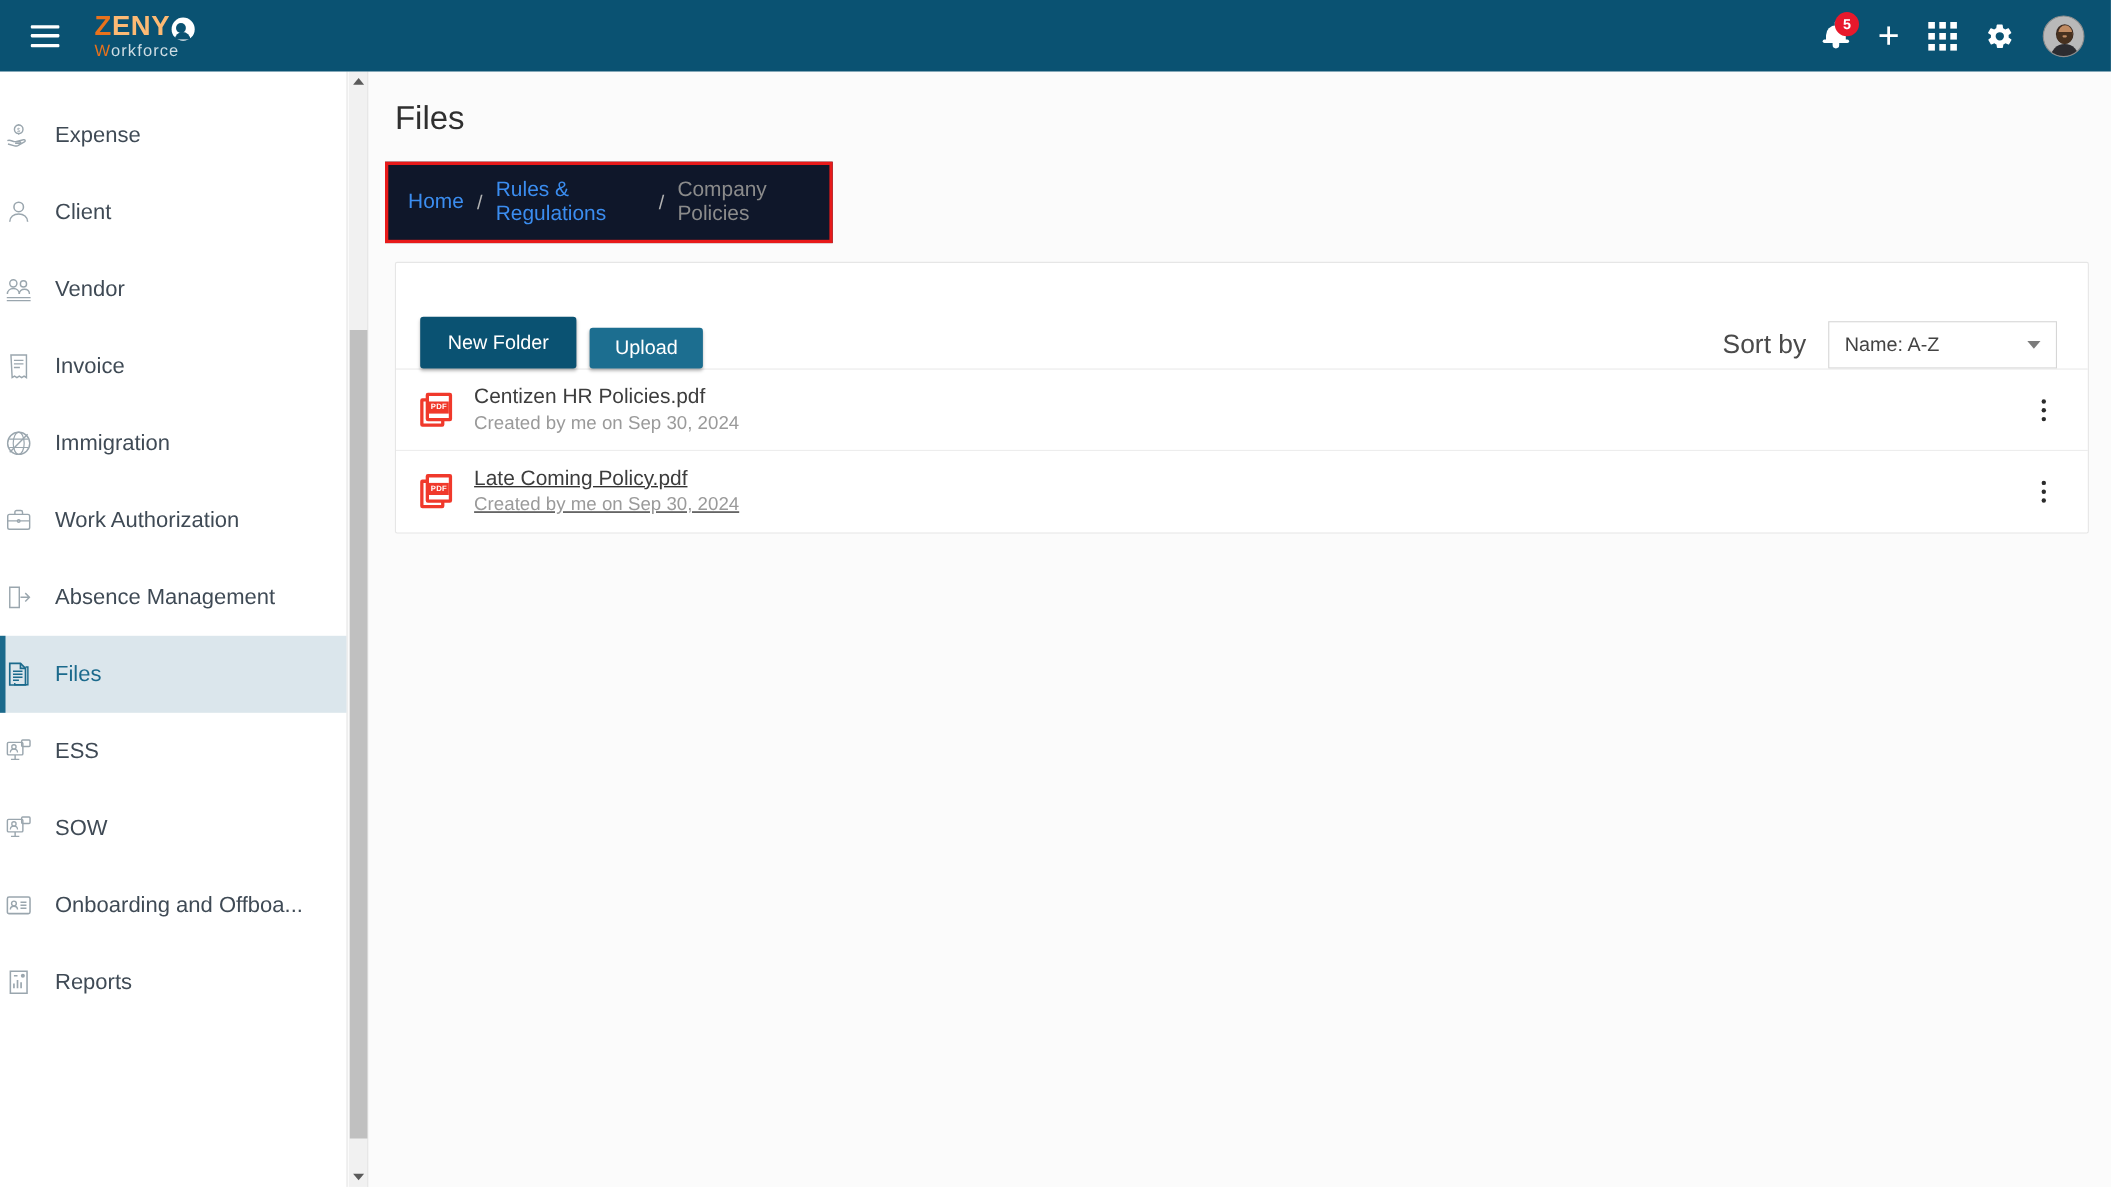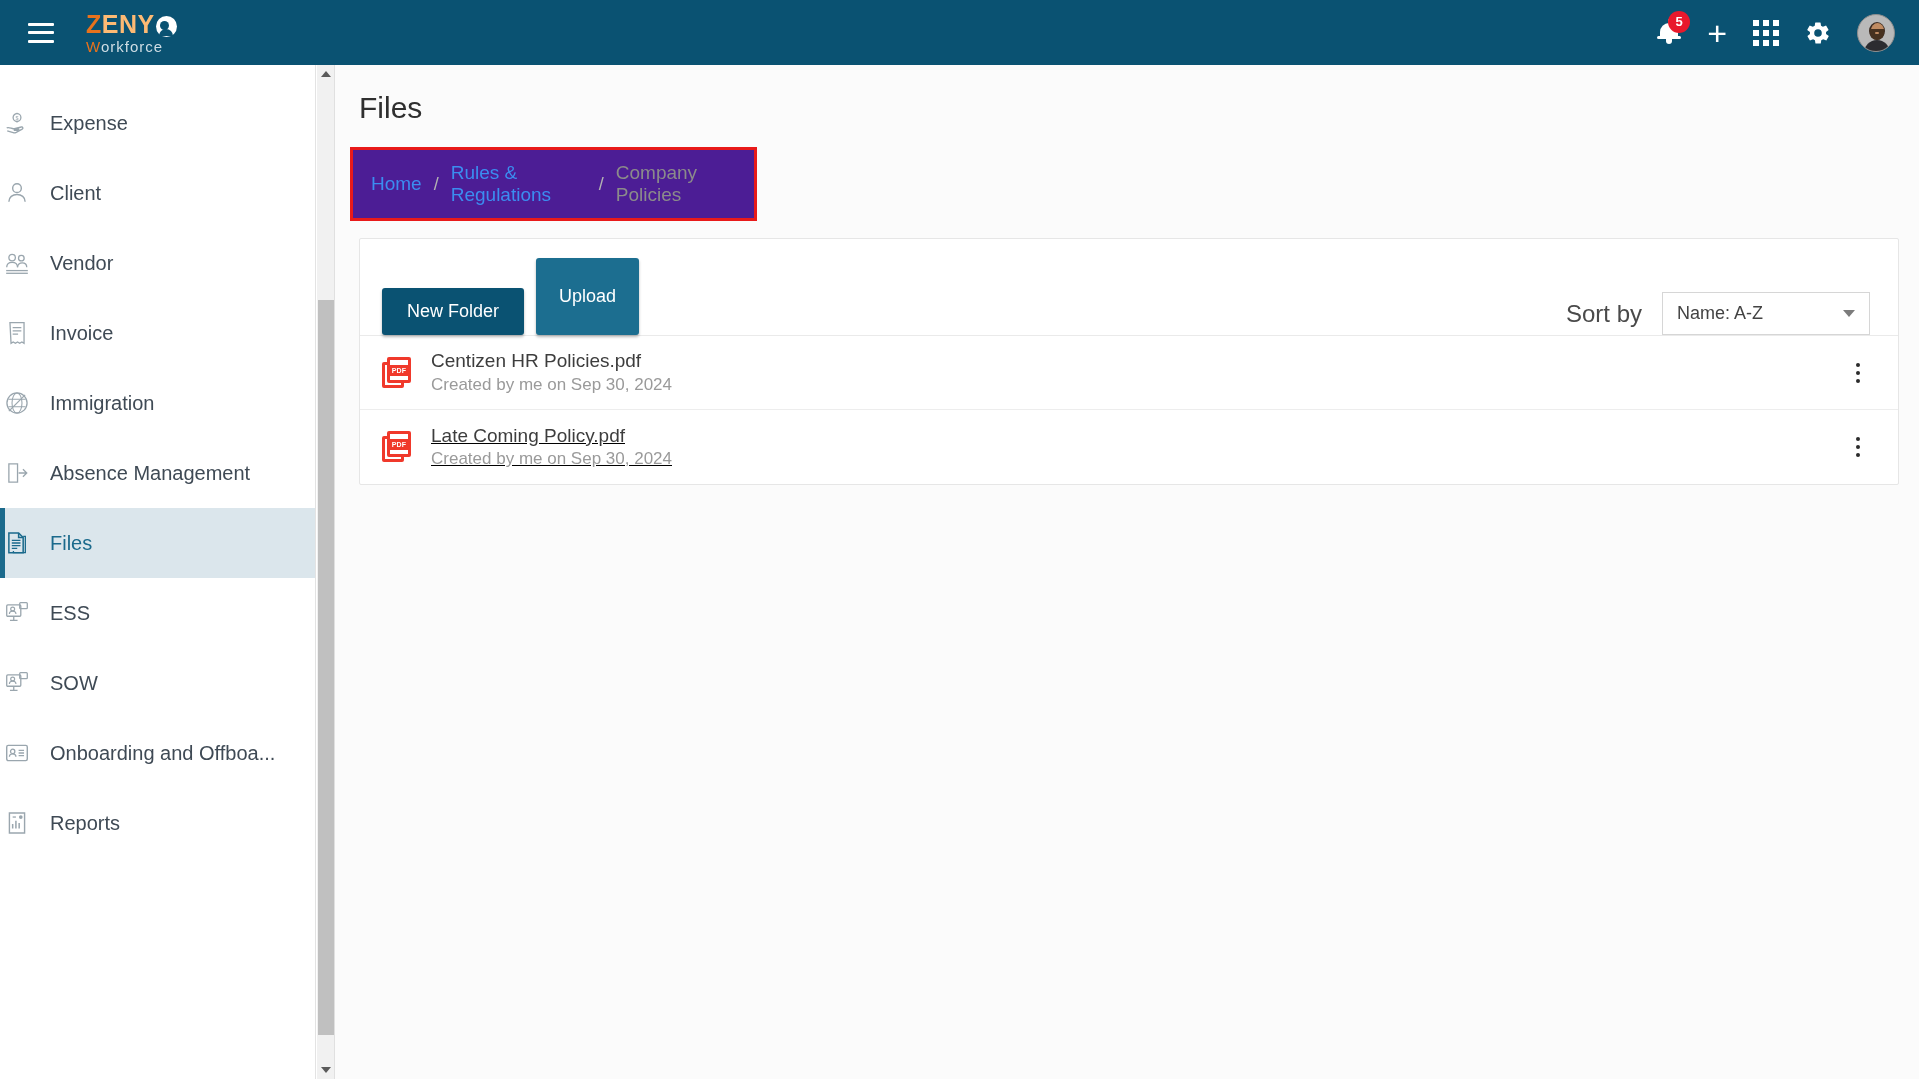--- a/index.html
+++ b/index.html
@@ -145,21 +145,21 @@
     font-size: 30px; color: #2f2f2f; font-weight: 400;
     padding: 26px 0 0 24px;
   }
 
   .breadcrumb-wrap {
     margin: 22px 0 0 15px;
     width: 407px;
     border: 3px solid #e81a1a;
     padding: 12px 18px;
     display:flex; align-items:center;
-    background: #4c1d95;
+    background: #0f172a;
   }
   .crumb { font-size: 19px; cursor: pointer; }
   .crumb.link { color: #3b8df0; }
   .crumb.current { color: #8b8b8b; cursor: default; }
   .crumb-sep { color: #b3b3b3; margin: 0 12px; font-size: 18px; }
 
   .card {
     margin: 17px 20px 0 24px;
     background: #ffffff;
     border: 1px solid #e6e6e6;
@@ -171,21 +171,21 @@
     border-bottom: 1px solid #eaeaea;
   }
   .btn {
     border: none; border-radius: 3px;
     color: #ffffff; font-size: 18px;
     font-family: "Liberation Sans", sans-serif;
     cursor: pointer;
     box-shadow: 0 2px 3px rgba(0,0,0,0.28);
   }
   .btn-newfolder { background: #0a5272; padding: 13px 25px; }
-  .btn-upload { background: #1c6e90; padding: 28px 23px; margin-left: 12px; }
+  .btn-upload { background: #1c6e90; padding: 8px 23px; margin-left: 12px; }
 
   .sort-wrap { margin-left: auto; display:flex; align-items:center; }
   .sort-label { font-size: 24px; color: #4a4a4a; margin-right: 20px; }
   .select {
     width: 208px; height: 43px;
     border: 1px solid #d6d6d6; background:#fff;
     display:flex; align-items:center; padding: 0 14px;
     font-size: 18px; color:#434343; cursor:pointer;
   }
   .select .caret {
@@ -345,20 +345,31 @@
       <div class="nav-item">
         <span class="nav-ico">
           <svg viewBox="0 0 24 24" width="26" height="26">
             <circle cx="12" cy="12" r="9.3" fill="none" stroke="currentColor" stroke-width="1.2"></circle>
             <path d="M4 8.5h16M4 15.5h16" stroke="currentColor" stroke-width="1"></path>
             <ellipse cx="12" cy="12" rx="4.6" ry="9.3" fill="none" stroke="currentColor" stroke-width="1"></ellipse>
             <path d="M4.5 19.5L19.5 4.5" stroke="currentColor" stroke-width="1.2"></path>
           </svg>
         </span>
         <span class="nav-label">Immigration</span>
+      </div>
+      <div class="nav-item">
+        <span class="nav-ico">
+          <svg viewBox="0 0 24 24" width="26" height="26">
+            <rect x="2.8" y="7" width="18.4" height="12.5" rx="1.5" fill="none" stroke="currentColor" stroke-width="1.2"></rect>
+            <path d="M8.8 7V5.2a1.4 1.4 0 0 1 1.4-1.4h3.6a1.4 1.4 0 0 1 1.4 1.4V7" fill="none" stroke="currentColor" stroke-width="1.2"></path>
+            <path d="M2.8 12.5h18.4" stroke="currentColor" stroke-width="1.1"></path>
+            <circle cx="12" cy="12.6" r="1.1" fill="none" stroke="currentColor" stroke-width="1.1"></circle>
+          </svg>
+        </span>
+        <span class="nav-label">Work Authorization</span>
       </div>
       <div class="nav-item">
         <span class="nav-ico">
           <svg viewBox="0 0 24 24" width="26" height="26">
             <path d="M4.5 3.5h8v17h-8z" fill="none" stroke="currentColor" stroke-width="1.2"></path>
             <path d="M13.5 12h7M17.5 8.5l3.5 3.5-3.5 3.5" fill="none" stroke="currentColor" stroke-width="1.2"></path>
           </svg>
         </span>
         <span class="nav-label">Absence Management</span>
       </div>

